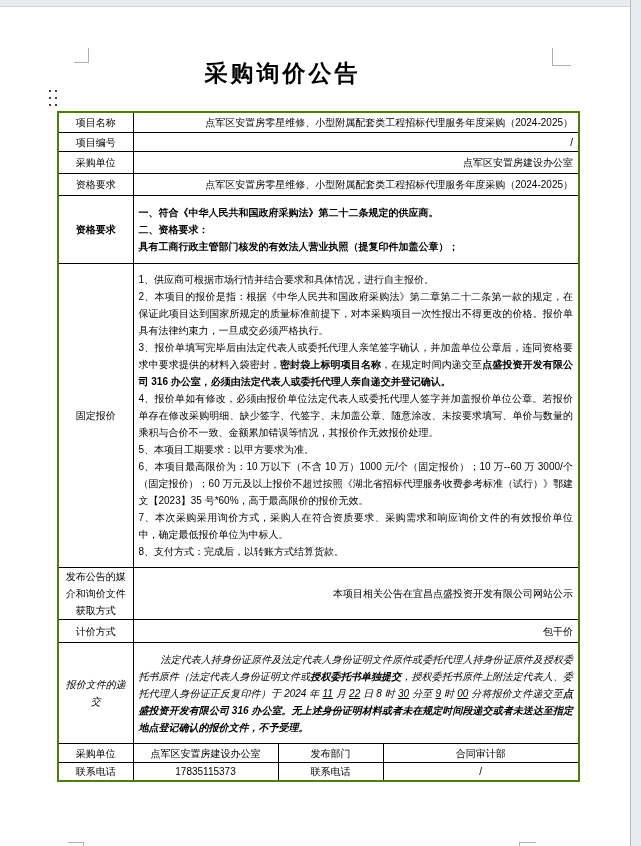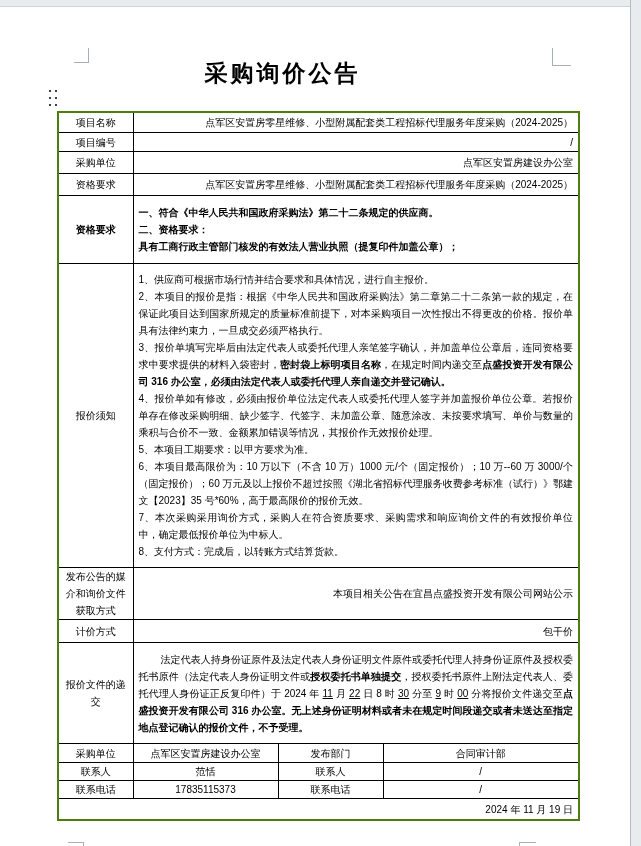--- a/index.html
+++ b/index.html
@@ -27,21 +27,21 @@
     border-collapse:collapse;table-layout:fixed;
     border:2px solid #4d7c0f;
     font-size:10px;line-height:17px;
   }
   table.main td{border:1px solid #000;padding:0 5px;vertical-align:middle;overflow:hidden;}
   td.lbl{text-align:center;padding:1px 4px;}
   td.val{text-align:right;}
   td.rich{vertical-align:top;padding:3px 6px;text-align:justify;}
   td.ctr{text-align:center;}
   .h19{height:19px;} .h18{height:18px;} .h21{height:21px;} .h67{height:67px;font-weight:bold;}
-  .h303{height:303px;} .h22{height:22px;} .h48{height:48px;} .h100{height:100px;}
+  .h303{height:303px;} .h22{height:22px;} .h48{height:48px;} .h100{height:100px;font-style:italic;}
   .h17{height:17px;} .h20{height:20px;}
   .b{font-weight:bold;}
   .u{text-decoration:underline;}
   .indent1 > div:first-child{text-indent:22px;}
   td.daterow{text-align:right;padding-right:8px;}
   .rich div{margin:0;}
 </style>
 </head>
 <body>
 
@@ -91,21 +91,21 @@
   </tr>
   <tr>
     <td class="lbl h67">资格要求</td>
     <td class="rich h67" colspan="3">
           <div><span>一、符合《中华人民共和国政府采购法》第二十二条规定的供应商。</span></div>
           <div><span>二、资格要求：</span></div>
           <div><span>具有工商行政主管部门核发的有效法人营业执照（提复印件加盖公章）；</span></div>
         </td>
   </tr>
   <tr>
-    <td class="lbl h303">报价须知</td>
+    <td class="lbl h303">固定报价</td>
     <td class="rich h303" colspan="3">
           <div><span>1、供应商可根据市场行情并结合要求和具体情况，进行自主报价。</span></div>
           <div><span>2、本项目的报价是指：根据《中华人民共和国政府采购法》第二章第二十二条第一款的规定，在保证此项目达到国家所规定的质量标准前提下，对本采购项目一次性报出不得更改的价格。报价单具有法律约束力，一旦成交必须严格执行。</span></div>
           <div><span>3、报价单填写完毕后由法定代表人或委托代理人亲笔签字确认，并加盖单位公章后，连同资格要求中要求提供的材料入袋密封，</span><span class="b">密封袋上标明项目名称</span><span>，在规定时间内递交至</span><span class="b">点盛投资开发有限公司 316 办公室，必须由法定代表人或委托代理人亲自递交并登记确认。</span></div>
           <div><span>4、报价单如有修改，必须由报价单位法定代表人或委托代理人签字并加盖报价单位公章。若报价单存在修改采购明细、缺少签字、代签字、未加盖公章、随意涂改、未按要求填写、单价与数量的乘积与合价不一致、金额累加错误等情况，其报价作无效报价处理。</span></div>
           <div><span>5、本项目工期要求：以甲方要求为准。</span></div>
           <div><span>6、本项目最高限价为：10 万以下（不含 10 万）1000 元/个（固定报价）；10 万--60 万 3000/个（固定报价）；60 万元及以上报价不超过按照《湖北省招标代理服务收费参考标准（试行）》鄂建文【2023】35 号*60%，高于最高限价的报价无效。</span></div>
           <div><span>7、本次采购采用询价方式，采购人在符合资质要求、采购需求和响应询价文件的有效报价单位中，确定最低报价单位为中标人。</span></div>
           <div><span>8、支付方式：完成后，以转账方式结算货款。</span></div>
         </td>
@@ -125,28 +125,19 @@
         </td>
   </tr>
 
   <tr>
     <td class="lbl h18">采购单位</td>
     <td class="ctr h18">点军区安置房建设办公室</td>
     <td class="ctr h18">发布部门</td>
     <td class="ctr h18">合同审计部</td>
   </tr>
   <tr>
-    <td class="lbl h17">联系人</td>
-    <td class="ctr h17">范恬</td>
-    <td class="ctr h17">联系人</td>
-    <td class="ctr h17">/</td>
-  </tr>
-  <tr>
     <td class="lbl h17">联系电话</td>
     <td class="ctr h17">17835115373</td>
     <td class="ctr h17">联系电话</td>
     <td class="ctr h17">/</td>
   </tr>
-  <tr>
-    <td class="daterow h20" colspan="4">2024 年 11 月 19 日</td>
-  </tr>
 </tbody>
   </table>
 
 </body></html>

